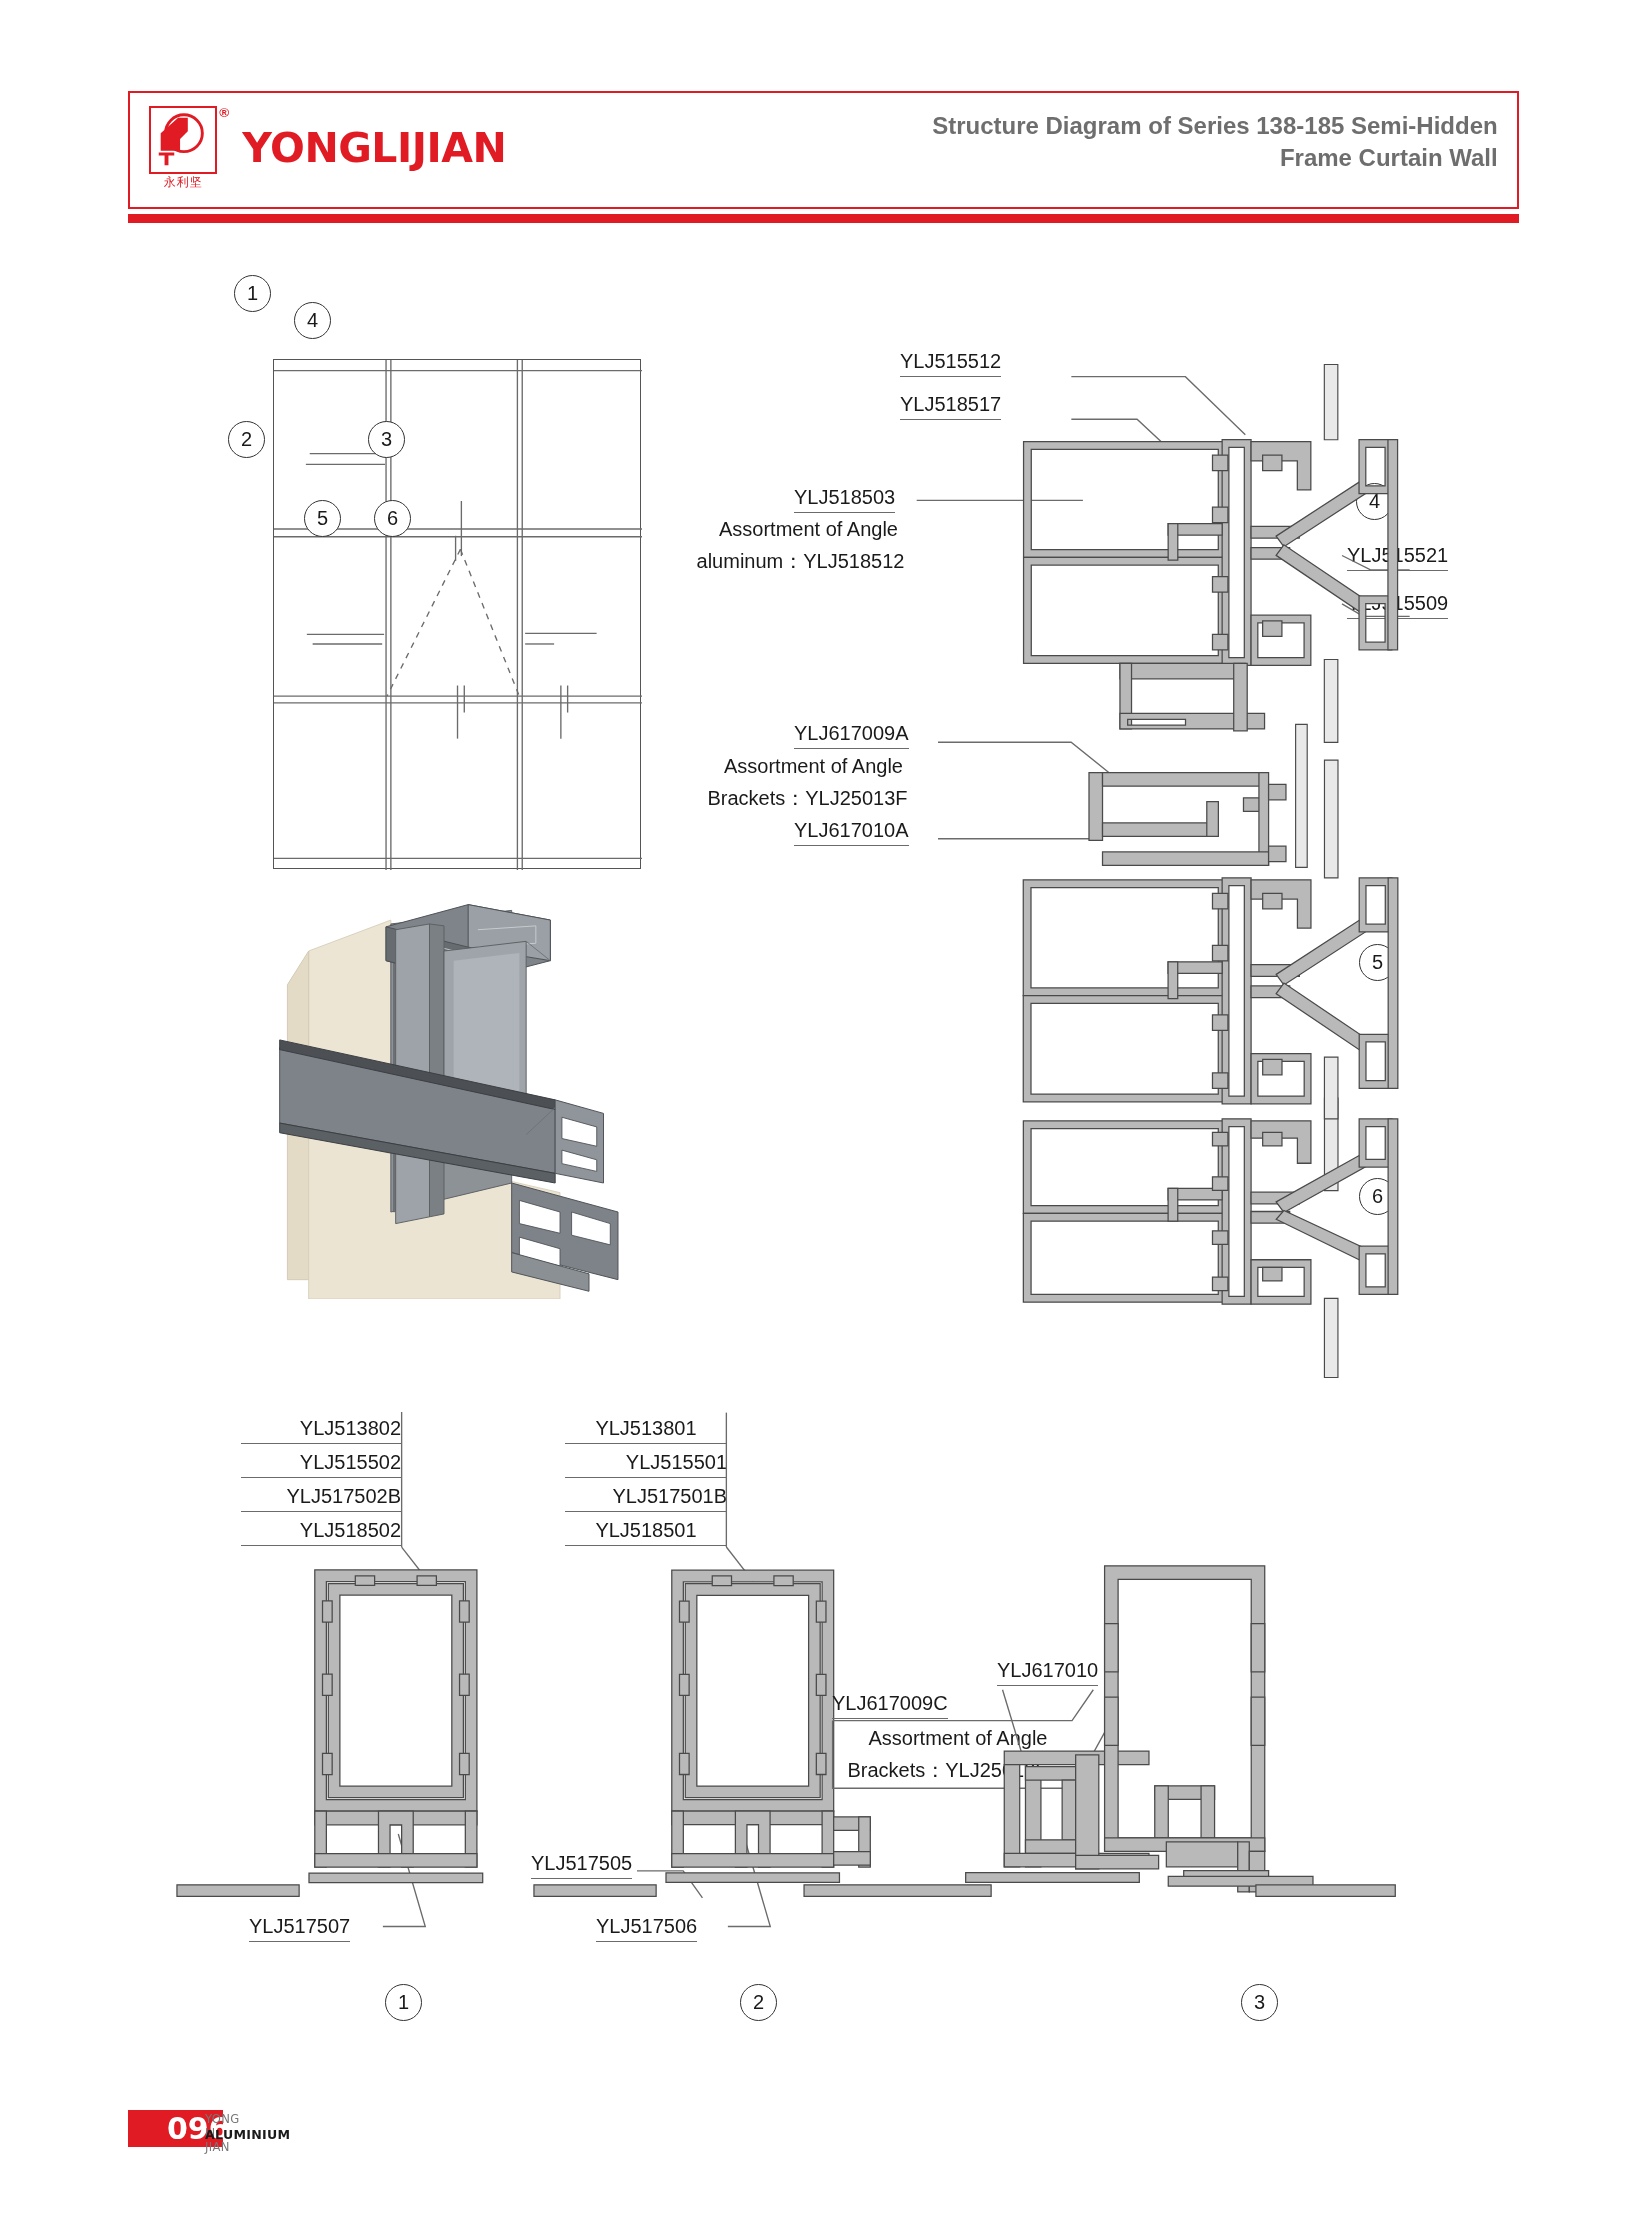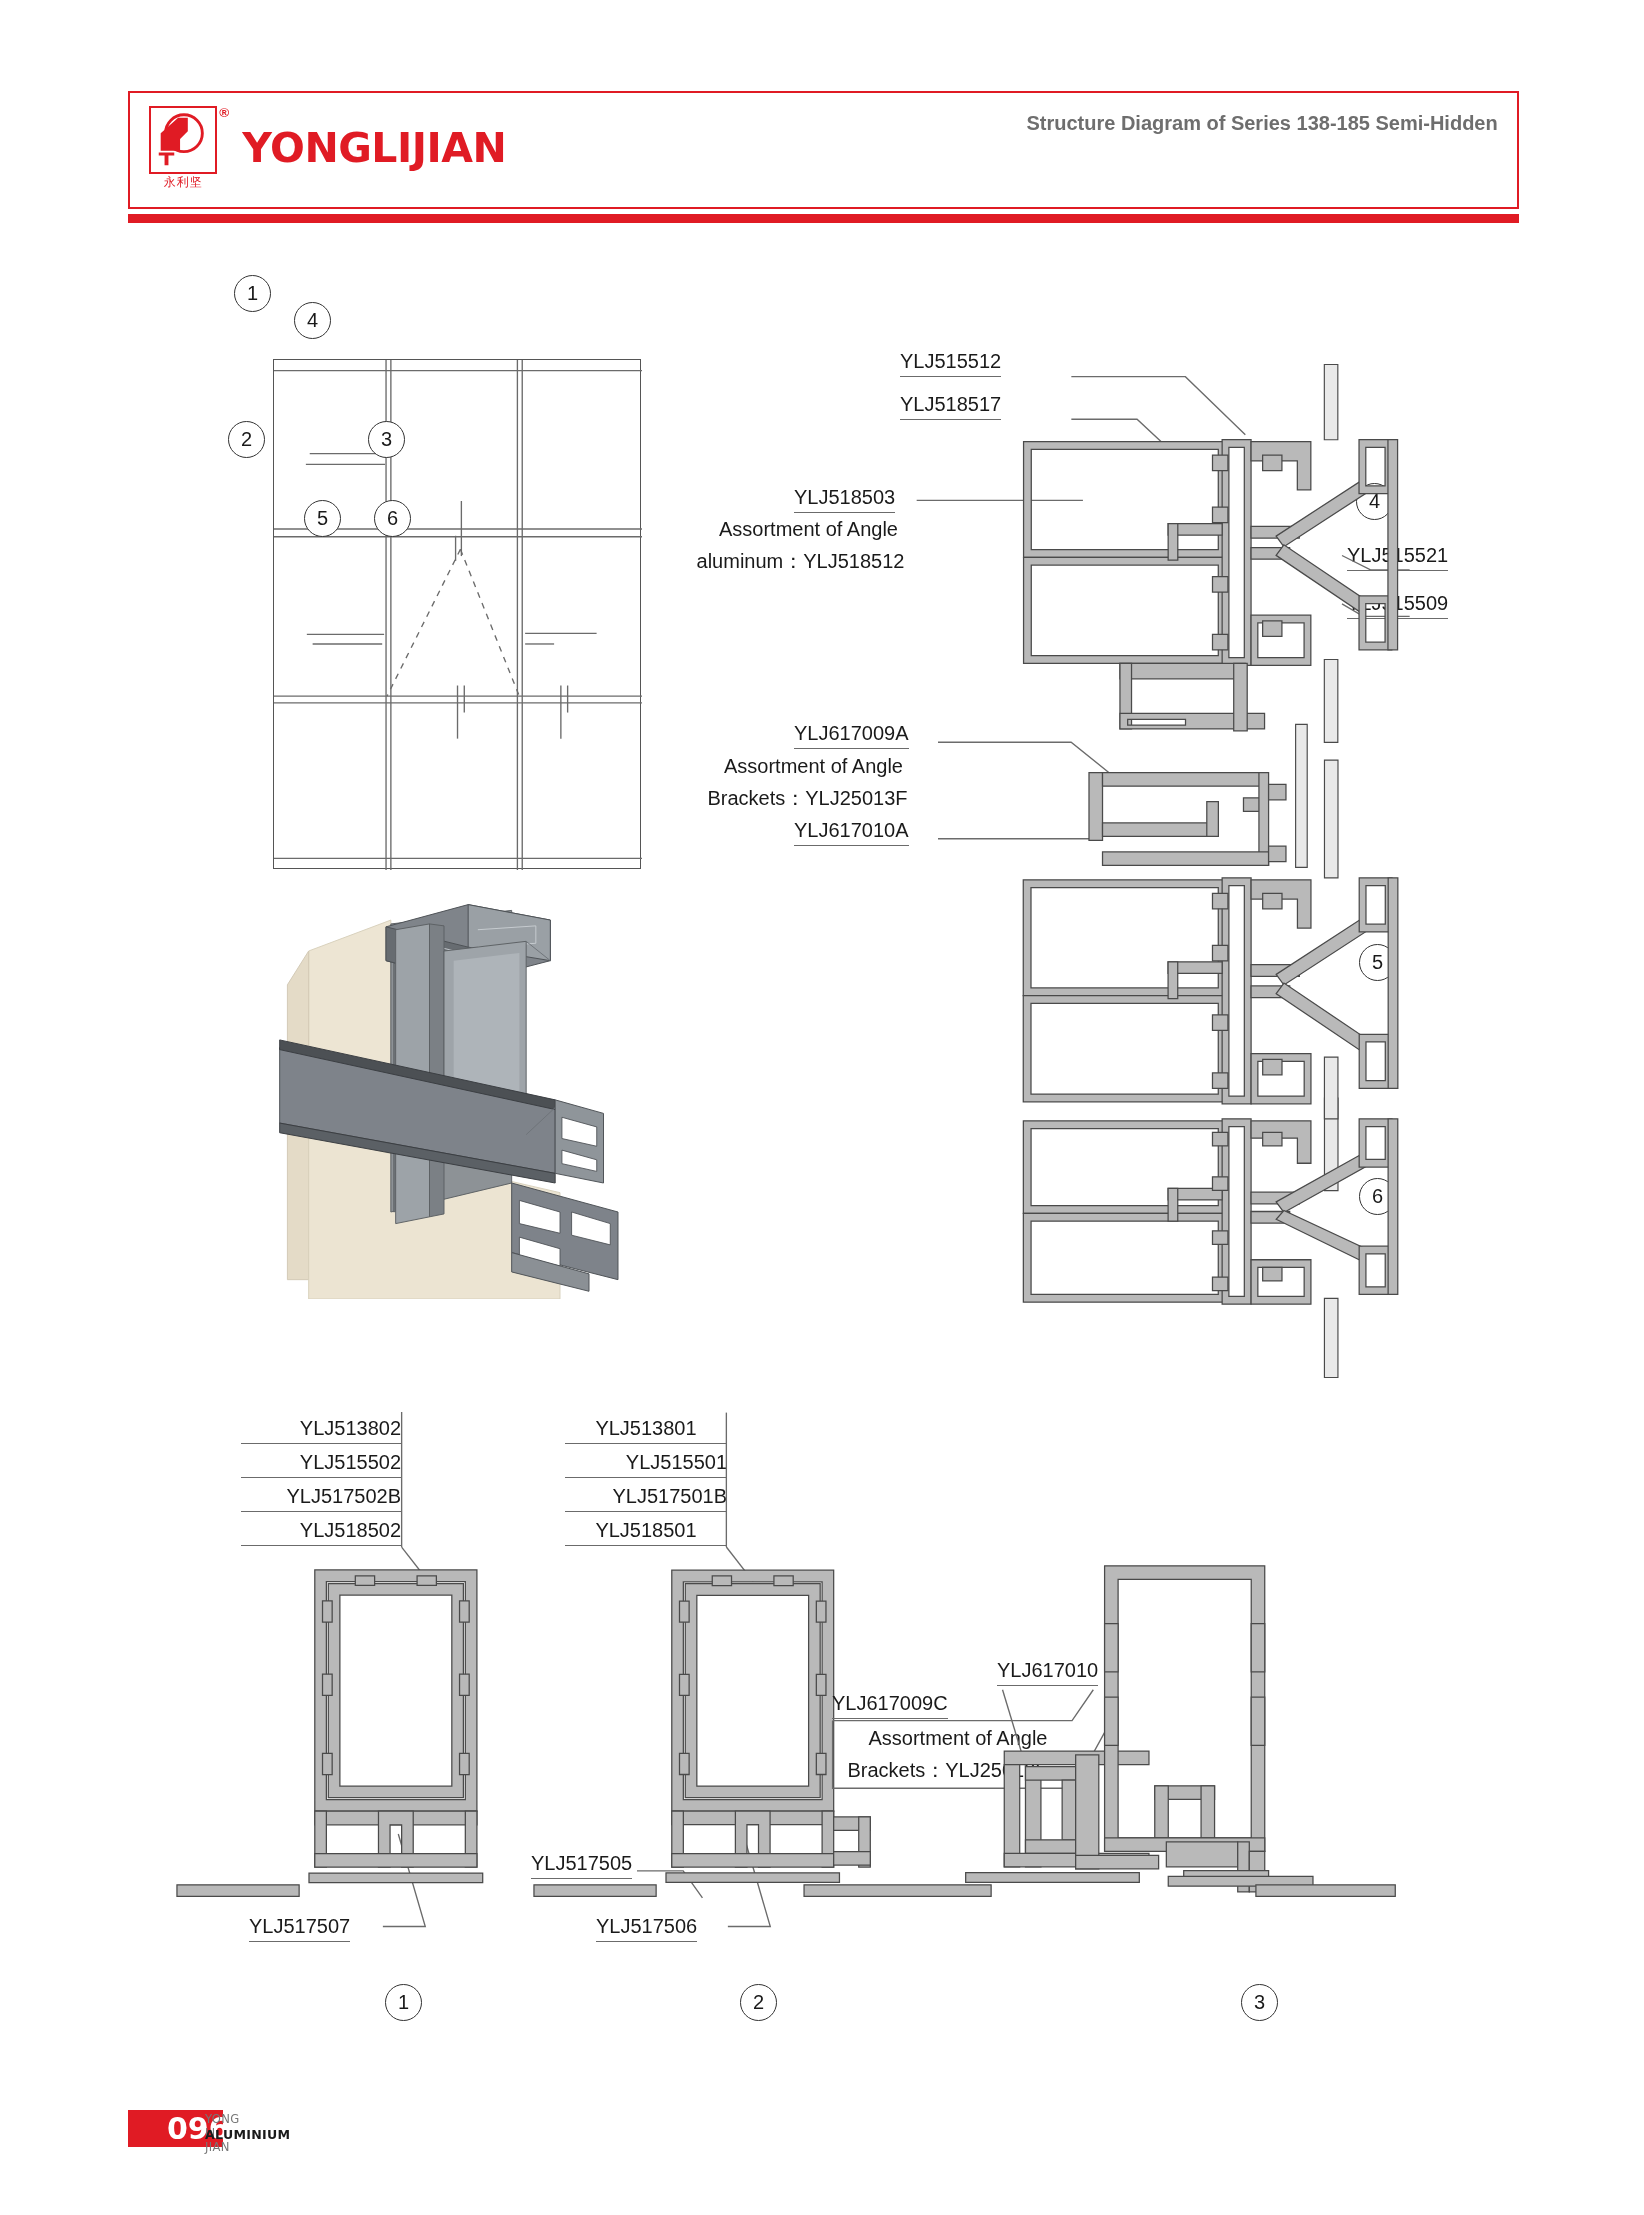--- a/index.html
+++ b/index.html
@@ -84,21 +84,21 @@
     color: #e01b24;
     letter-spacing: -0.5px;
     font-family: "DejaVu Sans", sans-serif;
   }
   #header-title {
     position: absolute;
     right: 19.3px;
     top: 17.4px;
     width: 850px;
     text-align: right;
-    font-size: 20px;
+    font-size: 24px;
     font-weight: bold;
     color: #6e6e6e;
     line-height: 1.32;
   }
 
   
   .lbl {
     position: absolute;
     font-size: 20px;
     color: #1a1a1a;
@@ -210,20 +210,21 @@
             <path d="M8 46 h16 v3 h-6 v10 h-4 V49 H8 Z" fill="#e01b24"></path>
           </svg>
         </div>
         <div id="logo-reg">®</div>
         <div id="logo-cn">永利坚</div>
       </div>
       <div id="logo-word">YONGLIJIAN</div>
     </div>
     <div id="header-title">
       <div>Structure Diagram of Series 138-185 Semi-Hidden</div>
+      <div>Frame Curtain Wall</div>
     </div>
   </div>
   <div id="header-rule"></div>
 
   <div id="elev">
     <svg class="ov" style="left:0;top:0;" width="368" height="510" viewBox="0 0 381 528">
 
       <line x1="0" y1="11" x2="381" y2="11"></line>
       <line x1="0" y1="175" x2="381" y2="175"></line>
       <line x1="0" y1="183" x2="381" y2="183"></line>

